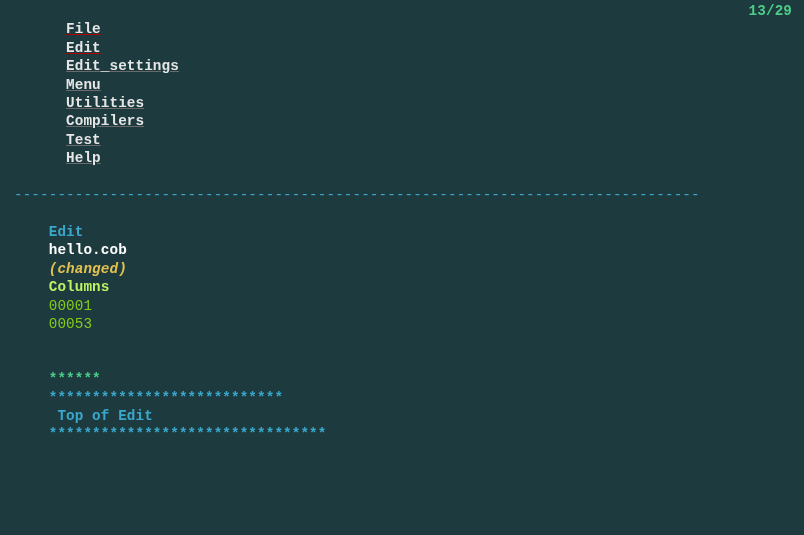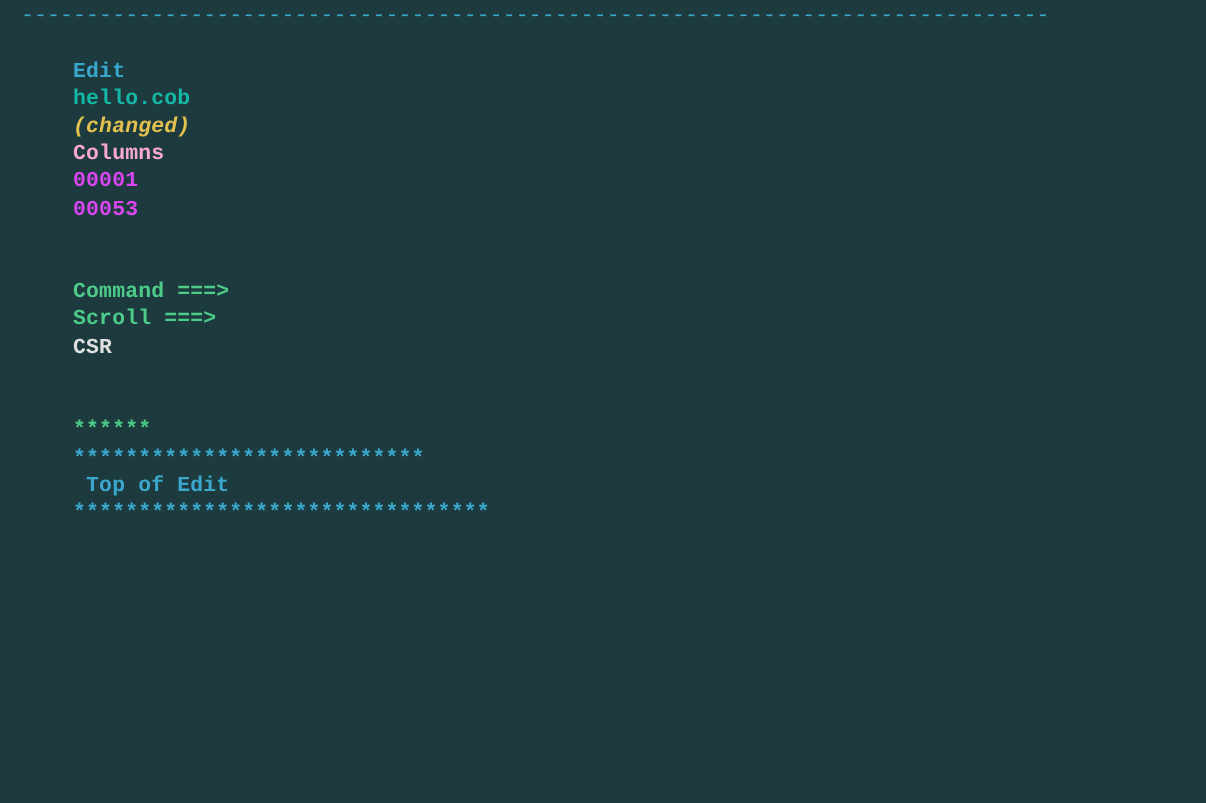--- a/index.html
+++ b/index.html
@@ -26,56 +26,62 @@
     margin-right: 14px;
     text-decoration: underline;
     text-underline-offset: 1px;
     text-decoration-color: #6a6a6a;
   }
   .menu-item.redu { text-decoration-color: #b00000; }
   .menu-count { color: #4ccc88; font-weight: bold; }
   .dash-row { color: #3aa8cc; white-space: pre; }
   .hdr-row { white-space: pre; }
   .lbl-edit { color: #3aa8cc; font-weight: bold; }
-  .fname { color: #14b8a6; font-weight: bold; }
+  .fname { color: #ffffff; font-weight: bold; }
   .changed { color: #e2c14f; font-weight: bold; font-style: italic;}
-  .cols-label { color: #f9a8d4; font-weight: bold; }
-  .cnum { color: #d946ef; font-weight: bold;}
+  .cols-label { color: #bef264; font-weight: bold; }
+  .cnum { color: #84cc16; font-weight: normal;}
   .cmd-row { white-space: pre; }
   .cmd-lbl { color: #4ccc88; font-weight: bold; }
   .scroll-lbl { color: #4ccc88; font-weight: bold; }
   .scroll-val { color: #e0e0e0; font-weight: bold; }
   .top-row { color: #3aa8cc; white-space: pre; font-weight: bold;}
   .top-mid { color: #3aa8cc; }
   .lineno { color: #4ccc88; font-weight: bold;}
 </style>
 </head>
 <body>
 
 <div class="screen">
 
   <div class="menu-bar">
+    <div>
+      <span class="menu-item redu">File</span>
+      <span class="menu-item redu">Edit</span>
+      <span class="menu-item">Edit_settings</span>
+      <span class="menu-item">Menu</span>
+      <span class="menu-item">Utilities</span>
+      <span class="menu-item">Compilers</span>
+      <span class="menu-item">Test</span>
+      <span class="menu-item">Help</span>
+    </div>
+    <div class="menu-count" style="padding-right:12px;">13/29</div>
   </div>
 
   <div class="dash-row">-------------------------------------------------------------------------------</div>
 
   <div class="hdr-row">
     <span class="lbl-edit">Edit</span><span>       </span>
     <span class="fname">hello.cob</span><span> </span>
     <span class="changed">(changed)</span><span>                        </span>
     <span class="cols-label">Columns</span><span> </span>
     <span class="cnum">00001</span><span> </span>
     <span class="cnum">00053</span>
   </div>
 
-  <div class="cmd-row">
-    <span class="cmd-lbl">Command ===&gt;</span><span>                                               </span>
-    <span class="scroll-lbl">Scroll ===&gt;</span>
-    <span class="scroll-val">CSR</span>
-  </div>
 
   <div class="top-row">
     <span class="lineno">******</span><span> </span>
     <span class="top-mid">***************************</span>
     <span class="top-mid"> Top of Edit </span>
     <span class="top-mid">********************************</span>
   </div>
 
 </div>
 

